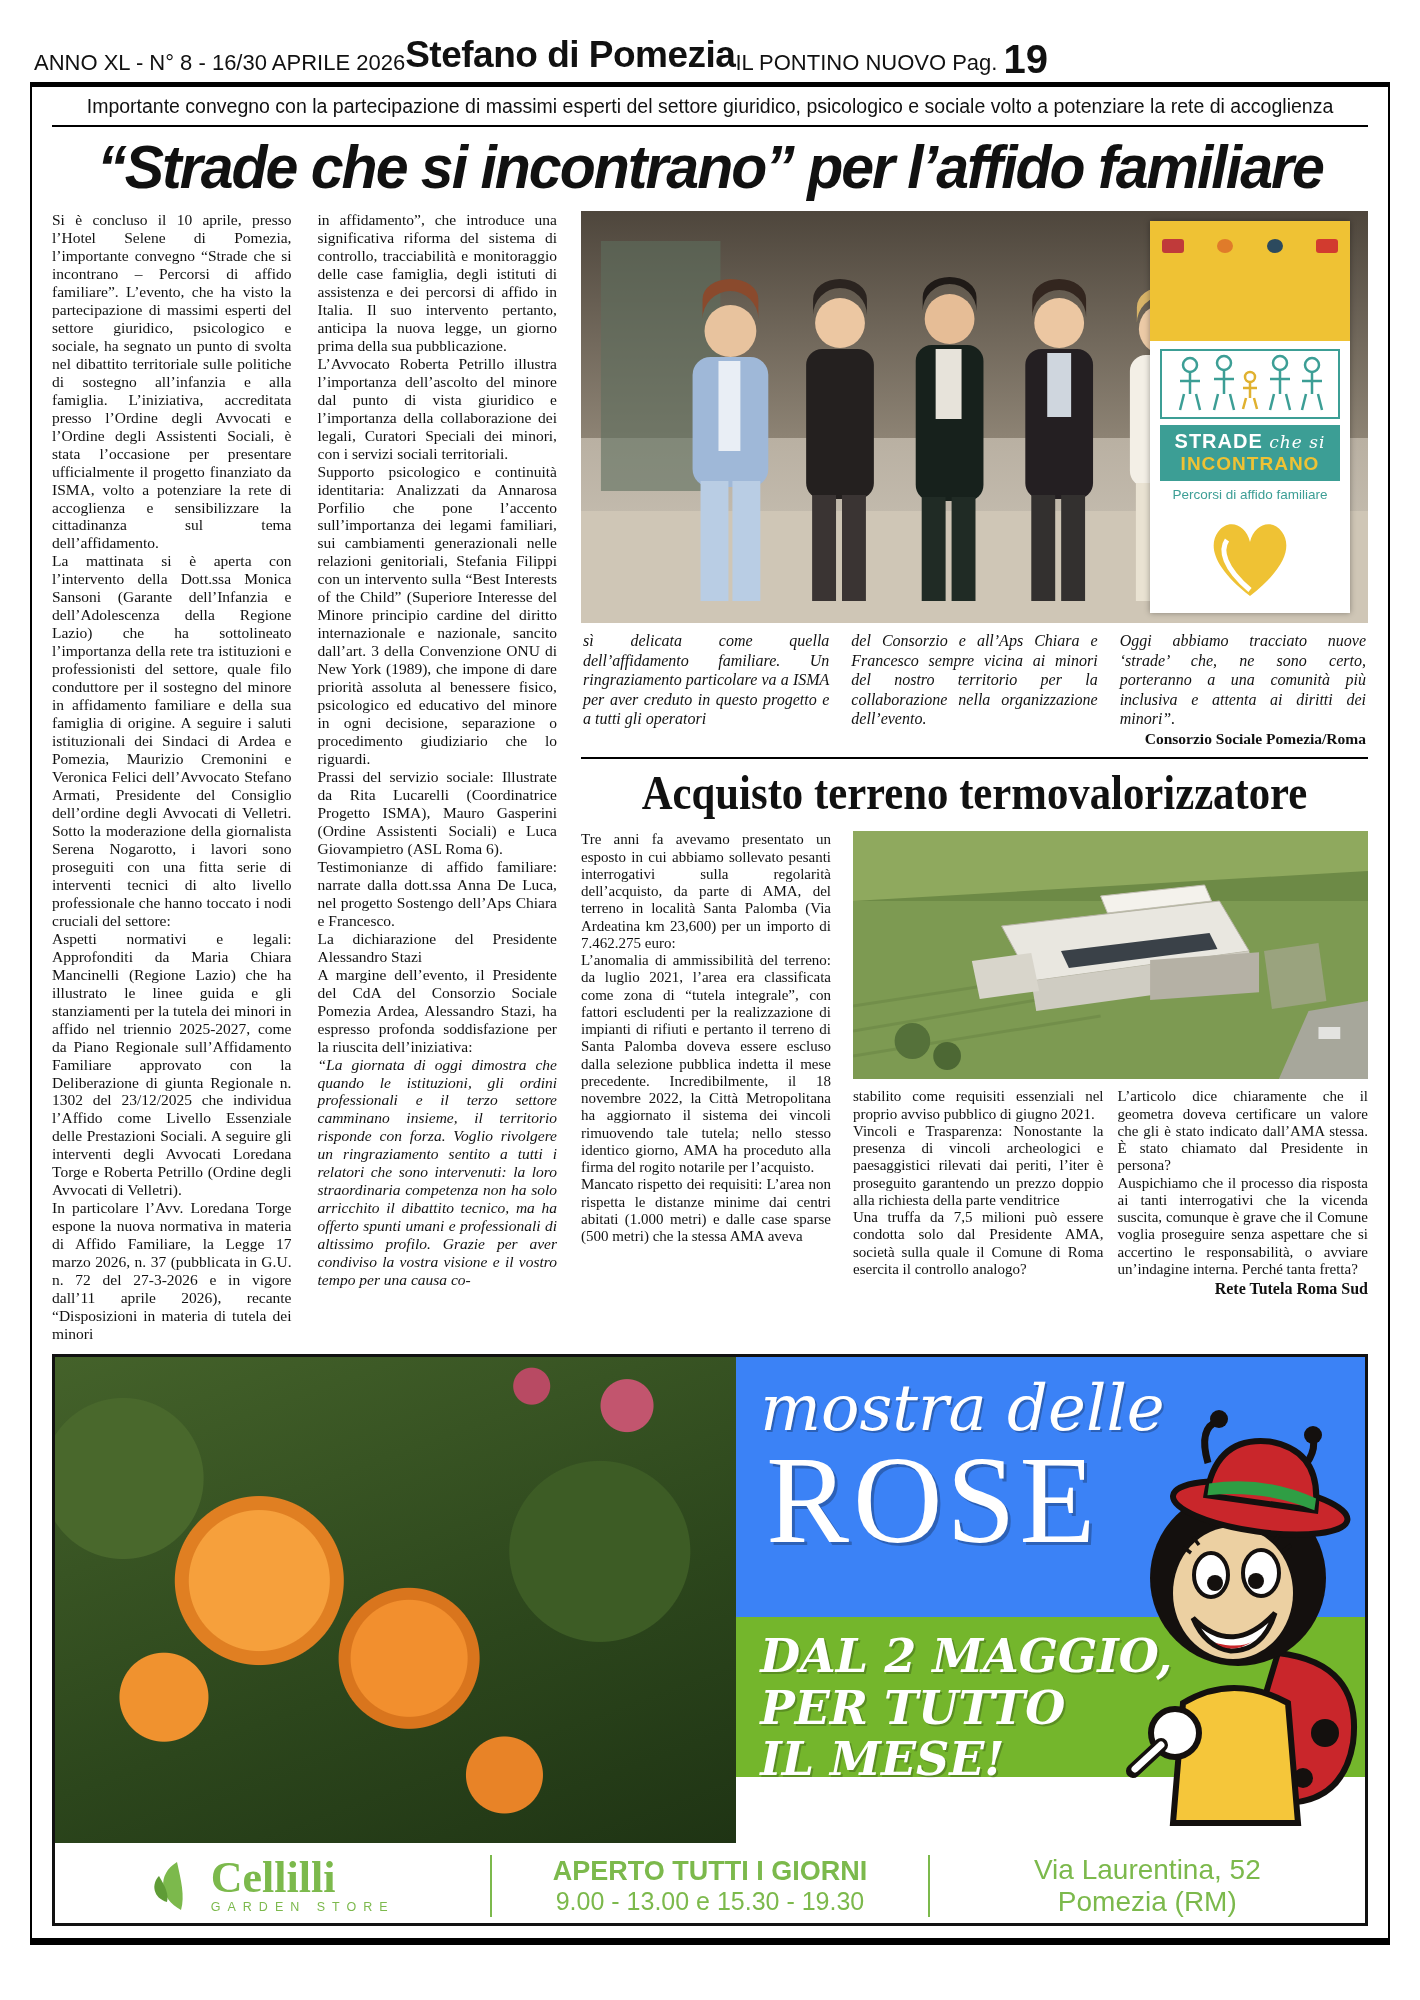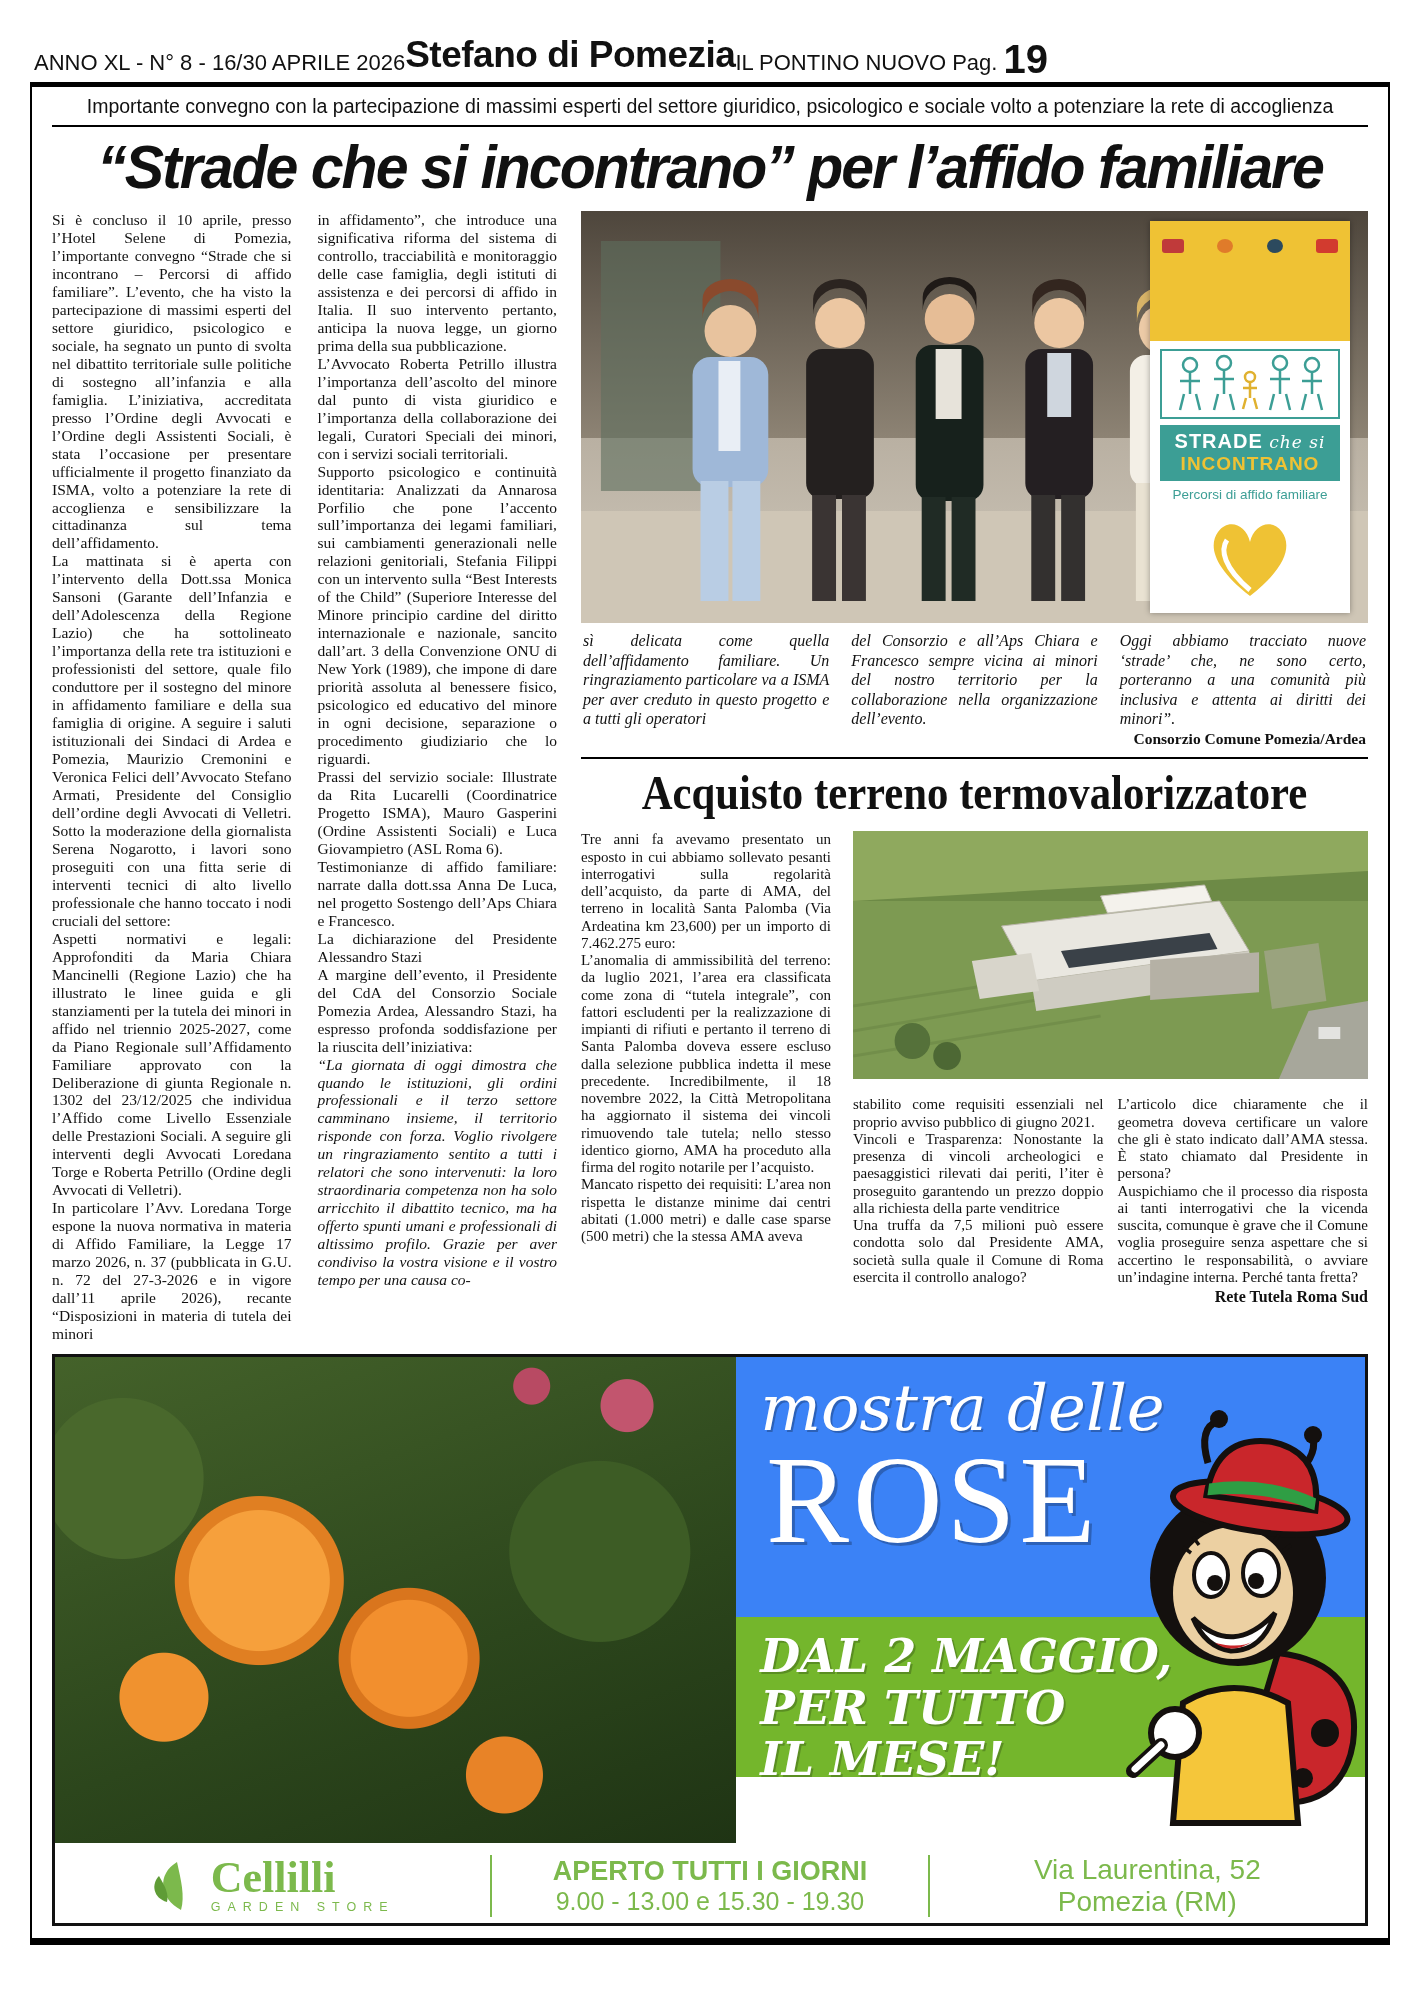--- a/index.html
+++ b/index.html
@@ -55,21 +55,21 @@
   .cap-credit { font-style:normal; font-weight:bold; text-align:right; font-size:15.5px; margin-top:1px; }
   .rule2 { border-top:2.5px solid #000; }
   
   .headline2 { text-align:center; font-family:"Liberation Serif",serif; font-weight:bold;
                font-size:45px; transform:scale(0.95,1.08); margin:8px 0 12px; white-space:nowrap; }
   .a2-body { display:flex; flex:1; }
   .a2-col1 { width:250px; flex:none; text-align:justify; font-size:15px; line-height:1.15; hyphens:auto; }
   .a2-col1 p, .a2-cols p { margin:0; }
   .a2-right { flex:1; margin-left:22px; display:flex; flex-direction:column; }
   .photo2 { height:248px; position:relative; overflow:hidden; margin-bottom:9px; }
-  .a2-cols { display:flex; gap:14px; text-align:justify; font-size:15px; line-height:1.15; hyphens:auto;margin-top:8px; }
+  .a2-cols { display:flex; gap:14px; text-align:justify; font-size:15px; line-height:1.15; hyphens:auto; }
   .a2-col { flex:1; }
   .a2-sign { font-weight:bold; text-align:right; margin-top:2px; font-size:16px; }
   
   .ad { position:absolute; left:20px; right:20px; bottom:12px; height:572px;
         border:3px solid #111; display:flex; flex-wrap:wrap; overflow:hidden; background:#fff; }
   .ad-photo { width:52%; height:486px; position:relative; overflow:hidden;
       background:
         radial-gradient(circle at 84% 10%, #c2556e 0 26px, transparent 27px),
         radial-gradient(circle at 70% 6%,  #b84a63 0 18px, transparent 19px),
         radial-gradient(circle at 30% 46%, #f6a03c 0 70px, #e07f22 71px 84px, transparent 85px),
@@ -236,21 +236,21 @@
               </svg>
             </div>
           </div>
         </div>
 
         <div class="captions">
           <div class="cap">sì delicata come quella dell’affidamento familiare. Un ringraziamento particolare va a ISMA per aver creduto in questo progetto e a tutti gli operatori</div>
           <div class="cap">del Consorzio e all’Aps Chiara e Francesco sempre vicina ai minori del nostro territorio per la collaborazione nella organizzazione dell’evento.</div>
           <div class="cap">
             <span>Oggi abbiamo tracciato nuove ‘strade’ che, ne sono certo, porteranno a una comunità più inclusiva e attenta ai diritti dei minori”.</span>
-            <div class="cap-credit">Consorzio Comune Pomezia/Ardea</div>
+            <div class="cap-credit">Consorzio Sociale Pomezia/Roma</div>
           </div>
         </div>
 
         <div class="rule2"></div>
 
         <h2 class="headline2">Acquisto terreno termovalorizzatore</h2>
 
         <div class="a2-body">
           <div class="a2-col1">
             <p>Tre anni fa avevamo presentato un esposto in cui abbiamo sollevato pesanti interrogativi sulla regolarità dell’acquisto, da parte di AMA, del terreno in località Santa Palomba (Via Ardeatina km 23,600) per un importo di 7.462.275 euro:</p>

